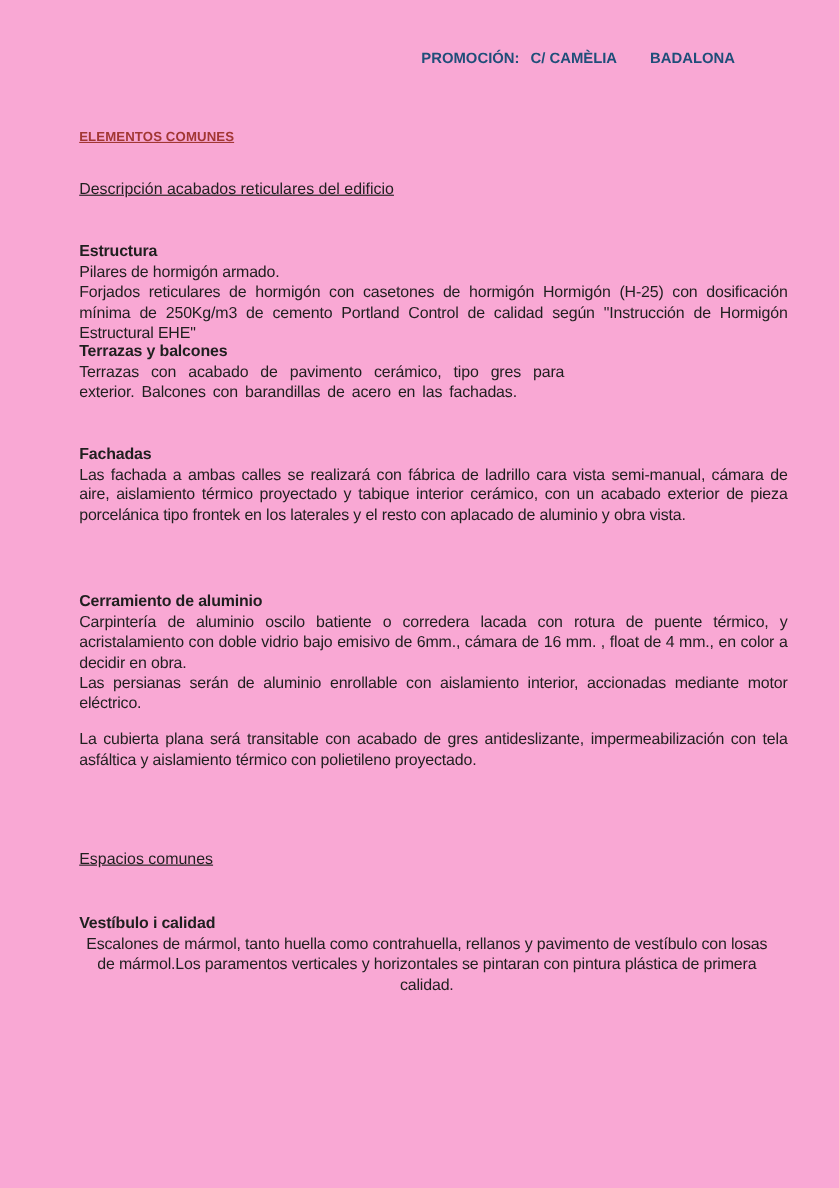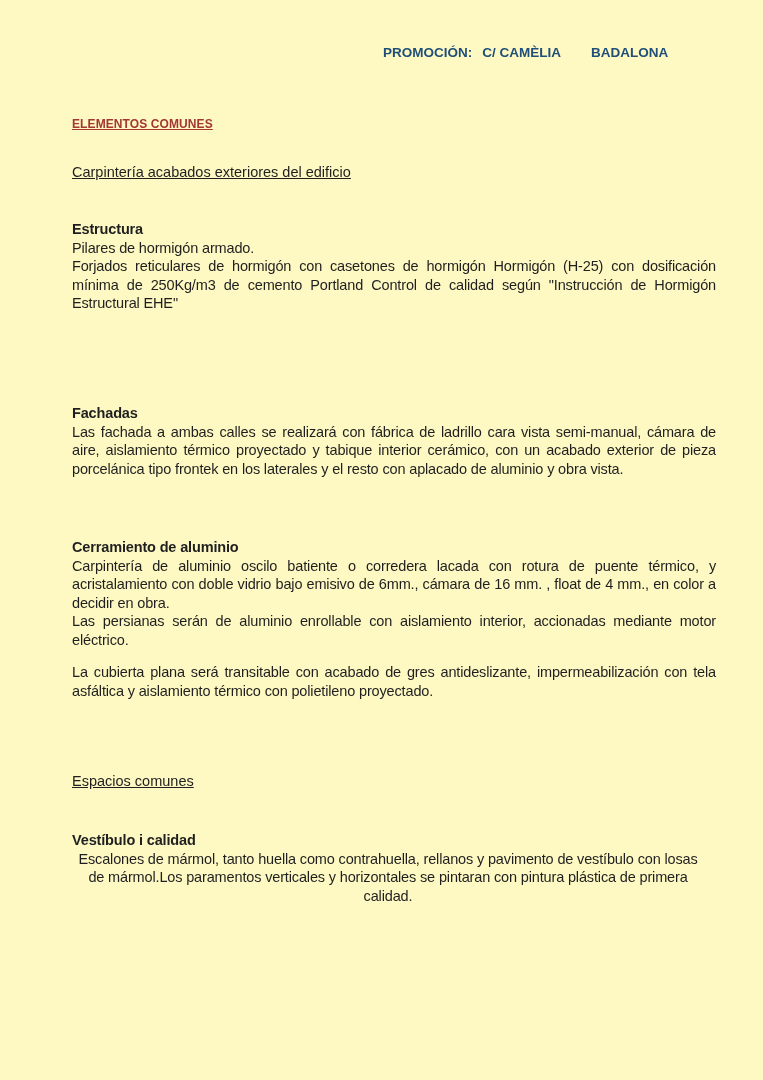--- a/index.html
+++ b/index.html
@@ -1,21 +1,21 @@
 <!DOCTYPE html>
 <html><head>
 <meta charset="utf-8">
 <style>
   html, body { margin: 0; padding: 0; background: #e8e8e8; }
   .page {
     position: relative;
     width: 763px;
     height: 1080px;
     margin: 0 auto;
-    background: #fef9c3;
+    background: #f9a8d4;
     font-family: "Liberation Sans", sans-serif;
     color: #1f1f1f;
     overflow: hidden;
   }
   .abs { position: absolute; }
   .doc-header {
     left: 383px; top: 45px;
     display: flex; align-items: baseline;
     font-size: 13.5px; font-weight: bold;
     color: #1f4e79;
@@ -60,28 +60,32 @@
 <div class="page">
 
   <div class="abs doc-header">
     <span>PROMOCIÓN:</span>
     <span class="promo-value">C/ CAMÈLIA</span>
     <span class="promo-city">BADALONA</span>
   </div>
 
   <div class="abs doc-title">ELEMENTOS COMUNES</div>
 
-  <div class="abs doc-subtitle" style="top:164px">Carpintería acabados exteriores del edificio</div>
+  <div class="abs doc-subtitle" style="top:164px">Descripción acabados reticulares del edificio</div>
 
   <section class="abs sec" style="top:220px">
     <h3>Estructura</h3>
     <p>Pilares de hormigón armado.</p>
     <p>Forjados reticulares de hormigón con casetones de hormigón Hormigón (H-25) con dosificación mínima de 250Kg/m3 de cemento Portland Control de calidad según "Instrucción de Hormigón Estructural EHE"</p>
   </section>
 
+  <section class="abs sec narrow" style="top:311px">
+    <h3>Terrazas y balcones</h3>
+    <p>Terrazas con acabado de pavimento cerámico, tipo gres para exterior. Balcones con barandillas de acero en las fachadas.</p>
+  </section>
 
   <section class="abs sec" style="top:404px">
     <h3>Fachadas</h3>
     <p>Las fachada a ambas calles se realizará con fábrica de ladrillo cara vista semi-manual, cámara de aire, aislamiento térmico proyectado y tabique interior cerámico, con un acabado exterior de pieza porcelánica tipo frontek en los laterales y el resto con aplacado de aluminio y obra vista.</p>
   </section>
 
   <section class="abs sec" style="top:538px">
     <h3>Cerramiento de aluminio</h3>
     <p>Carpintería de aluminio oscilo batiente o corredera lacada con rotura de puente térmico, y acristalamiento con doble vidrio bajo emisivo de 6mm., cámara de 16 mm. , float de 4 mm., en color a decidir en obra.</p>
     <p>Las persianas serán de aluminio enrollable con aislamiento interior, accionadas mediante motor eléctrico.</p>

